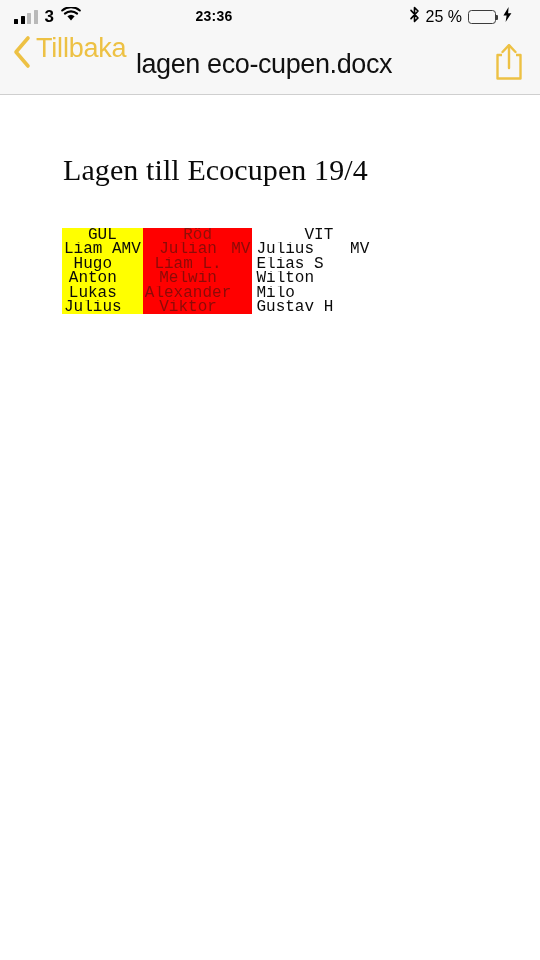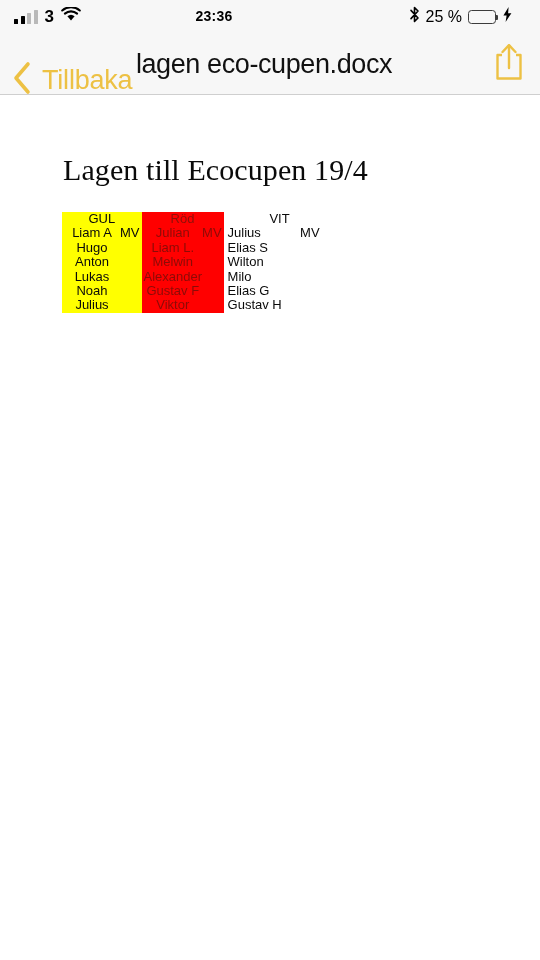--- a/index.html
+++ b/index.html
@@ -119,25 +119,25 @@
     height: 62px;
     width: 540px;
     background: #f7f7f7;
     border-bottom: 1px solid #cfcfcf;
     position: relative;
     box-sizing: border-box;
   }
   .back-button {
     position: absolute;
     left: 10px;
-    top: 16px;
+    top: 0;
     height: 62px;
     display: flex;
-    align-items: center;
-    gap: 8px;
+    align-items: flex-start;
+    gap: 2px;
     cursor: pointer;
   }
   .back-chevron { display: block; }
   .back-label {
     font-size: 27px;
     color: #edc144;
     letter-spacing: -0.2px;
   }
   .doc-title {
     position: absolute;
@@ -177,24 +177,24 @@
     font-size: 30px;
     color: #0a0a0a;
     white-space: nowrap;
     letter-spacing: 0.1px;
   }
 
   
   .teams-table {
     position: absolute;
     left: 62px;
-    top: 116px;
+    top: 132px;
     border-collapse: collapse;
-    font-family: Liberation Sans, sans-serif;
-    font-size: 13px;
+    font-family: Liberation Mono, monospace;
+    font-size: 16px;
     table-layout: fixed;
   }
   .teams-table td {
     padding: 0;
     height: 14.4px;
     vertical-align: middle;
     line-height: 14.4px;
     white-space: nowrap;
     overflow: hidden;
   }
@@ -320,28 +320,20 @@
 
       <tr>
         <td class="cell-gul col-name">Lukas</td>
         <td class="cell-gul col-mv"></td>
         <td class="cell-rod col-name">Alexander</td>
         <td class="cell-rod col-mv"></td>
         <td class="cell-vit col-name-w">Milo</td>
         <td class="cell-vit col-mv-w"></td>
       </tr>
 
-      <tr>
-        <td class="cell-gul col-name">Noah</td>
-        <td class="cell-gul col-mv"></td>
-        <td class="cell-rod col-name">Gustav F</td>
-        <td class="cell-rod col-mv"></td>
-        <td class="cell-vit col-name-w">Elias G</td>
-        <td class="cell-vit col-mv-w"></td>
-      </tr>
 
       <tr>
         <td class="cell-gul col-name">Julius</td>
         <td class="cell-gul col-mv"></td>
         <td class="cell-rod col-name">Viktor</td>
         <td class="cell-rod col-mv"></td>
         <td class="cell-vit col-name-w">Gustav H</td>
         <td class="cell-vit col-mv-w"></td>
       </tr>
 

